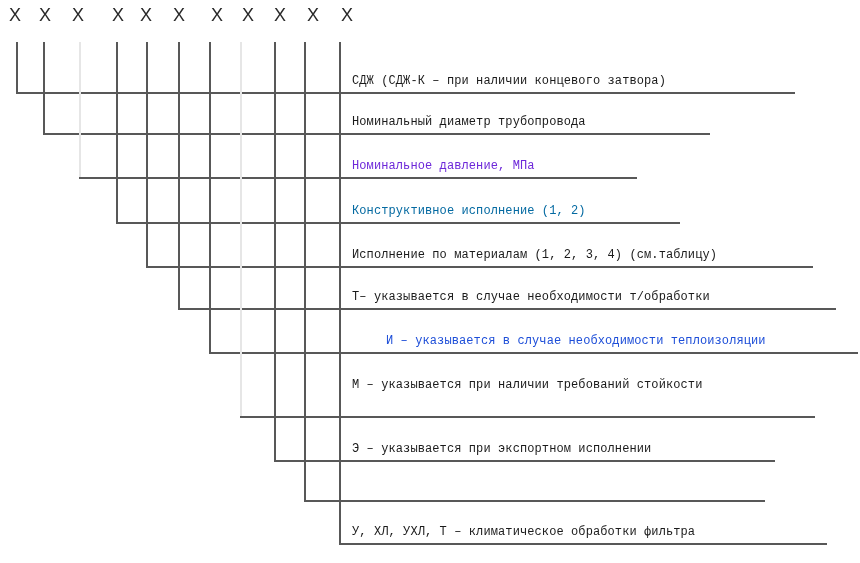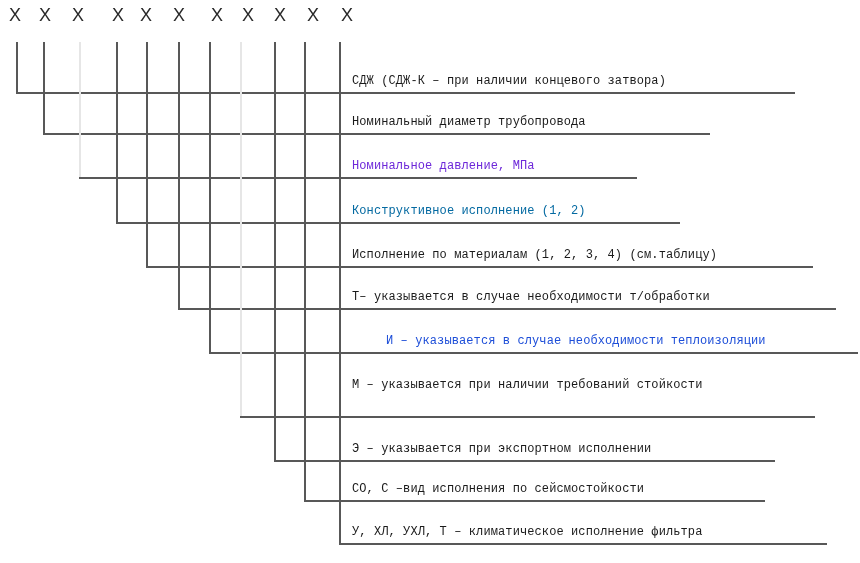--- a/index.html
+++ b/index.html
@@ -91,21 +91,18 @@
     <div class="rowlabel" style="left: 352px; top: 375px; color: rgb(26, 26, 26);">
       <div>М – указывается при наличии требований стойкости</div>
     </div>
     <div class="vline" style="left: 274px; top: 42px; height: 418px; background: rgb(88, 88, 88);"></div>
     <div class="hline" style="left: 274px; top: 460px; width: 501px; background: rgb(88, 88, 88);"></div>
     <div class="rowlabel" style="left: 352px; top: 439px; color: rgb(26, 26, 26); text-align: right;">
       <div>Э – указывается при экспортном исполнении</div>
     </div>
     <div class="vline" style="left: 304px; top: 42px; height: 458px; background: rgb(88, 88, 88);"></div>
     <div class="hline" style="left: 304px; top: 500px; width: 461px; background: rgb(88, 88, 88);"></div>
-    <div class="rowlabel" style="left: 352px; top: 479px; color: rgb(26, 26, 26);">
-      <div>СО, С –вид исполнения по сейсмостойкости</div>
-    </div>
     <div class="vline" style="left: 339px; top: 42px; height: 501px; background: rgb(88, 88, 88);"></div>
     <div class="hline" style="left: 339px; top: 543px; width: 488px; background: rgb(88, 88, 88);"></div>
     <div class="rowlabel" style="left: 352px; top: 522px; color: rgb(26, 26, 26);">
-      <div>У, ХЛ, УХЛ, Т – климатическое исполнение фильтра</div>
+      <div>У, ХЛ, УХЛ, Т – климатическое обработки фильтра</div>
     </div>
   </div>
 
 </body></html>

